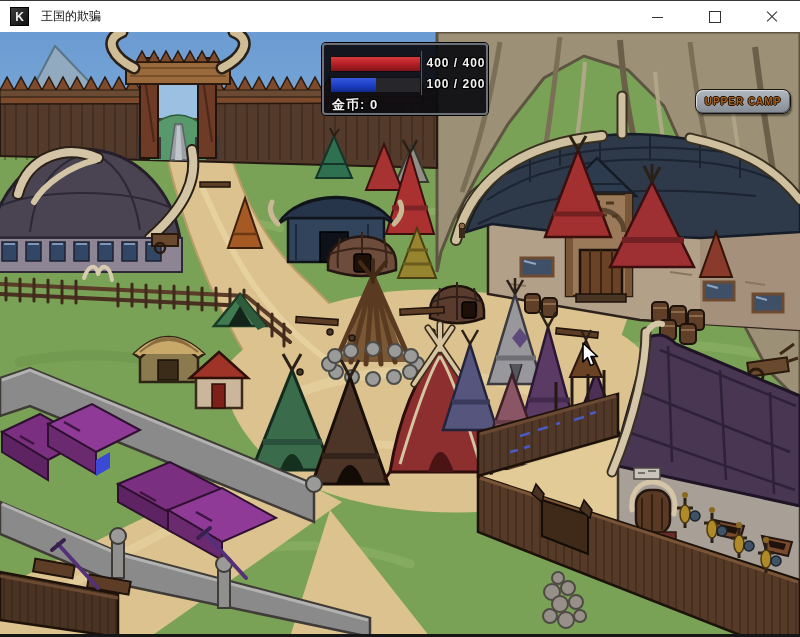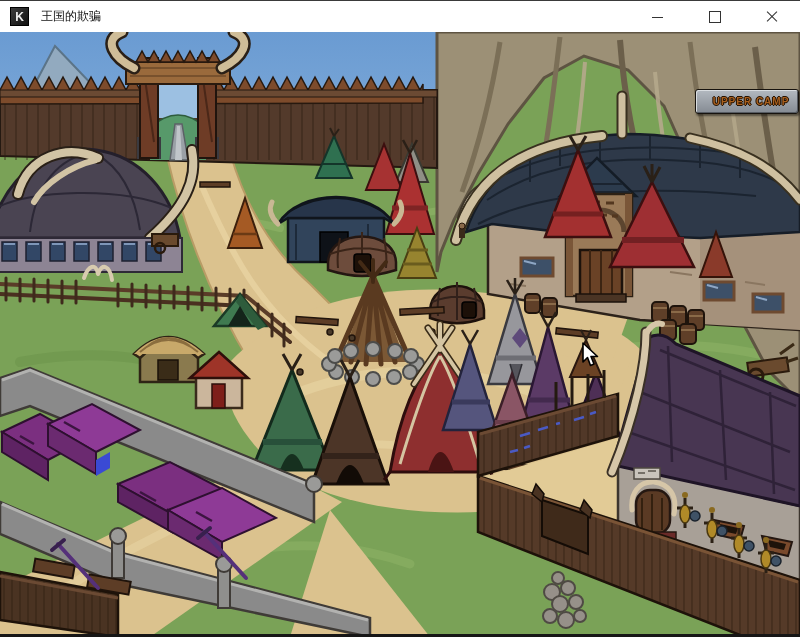--- a/index.html
+++ b/index.html
@@ -37,23 +37,23 @@
   .hp-fill{background:linear-gradient(#d8393d,#b01e24 55%,#7d1418);}
   .mp-fill{background:linear-gradient(#3558de,#1c3ec4 55%,#122a8a);}
   .bar-num{position:absolute;left:100px;width:64px;text-align:center;font-size:12px;font-weight:bold;
     letter-spacing:1px;white-space:nowrap;
     text-shadow:-1px -1px 0 #000,1px -1px 0 #000,-1px 1px 0 #000,1px 1px 0 #000;}
   .hp-num{top:11px;} .mp-num{top:32px;}
   .gold-row{position:absolute;left:8px;top:51px;font-size:13px;font-weight:bold;letter-spacing:1px;
     text-shadow:-1px -1px 0 #000,1px -1px 0 #000,-1px 1px 0 #000,1px 1px 0 #000;}
   
   .plaque{position:absolute;left:695px;top:89px;width:94px;height:23px;z-index:60;
-    background:linear-gradient(#b3b9c0,#858b93);border:1px solid #17130e;border-radius:3px;
+    background:linear-gradient(#b3b9c0,#858b93);border:1px solid #17130e;border-radius:8px;
     box-shadow:inset 1px 1px 0 #d9dde1,inset -1px -1px 0 #565b62,1px 2px 2px rgba(0,0,0,.45);
-    display:flex;align-items:center;justify-content:center;cursor:pointer;padding-left:8px;}
+    display:flex;align-items:center;justify-content:center;cursor:pointer;}
   .plaque span{font-size:10px;font-weight:bold;letter-spacing:1px;color:#a85f1e;
     text-shadow:-1px 0 0 #241303,1px 0 0 #241303,0 -1px 0 #241303,0 1px 0 #241303;}
   
   .cursor{position:absolute;left:581px;top:342px;z-index:70;pointer-events:none;}
 </style>
 </head>
 <body>
 
 <div class="window">
 
@@ -496,20 +496,32 @@
         <circle cx="576" cy="570" r="7"></circle>
             <circle cx="550" cy="584" r="7"></circle>
             <circle cx="566" cy="588" r="8"></circle>
         <circle cx="580" cy="584" r="6"></circle>
             <circle cx="558" cy="546" r="6"></circle>
       </g>
     </g>
   </svg>
   </div>
 
+  <div class="hud">
+    <div class="bar-track hp-track">
+      <div class="bar-fill hp-fill" style="width: 100%;"></div>
+    </div>
+    <div class="bar-track mp-track">
+      <div class="bar-fill mp-fill" style="width: 50%;"></div>
+    </div>
+    <div class="divider"></div>
+    <div class="bar-num hp-num">400 / 400</div>
+    <div class="bar-num mp-num">100 / 200</div>
+    <div class="gold-row">金币: 0</div>
+  </div>
 
   <div class="plaque">
     <span>UPPER CAMP</span>
   </div>
 
   <svg class="cursor" width="20" height="26" viewBox="0 0 20 26">
     <polygon points="2,1 2,20 6.5,15.5 9.5,23.5 13,22 10,14.5 16.5,14.5" fill="#ffffff" stroke="#000000" stroke-width="1.6" stroke-linejoin="round"></polygon>
   </svg>
 
   <div class="bottom-border"></div>

